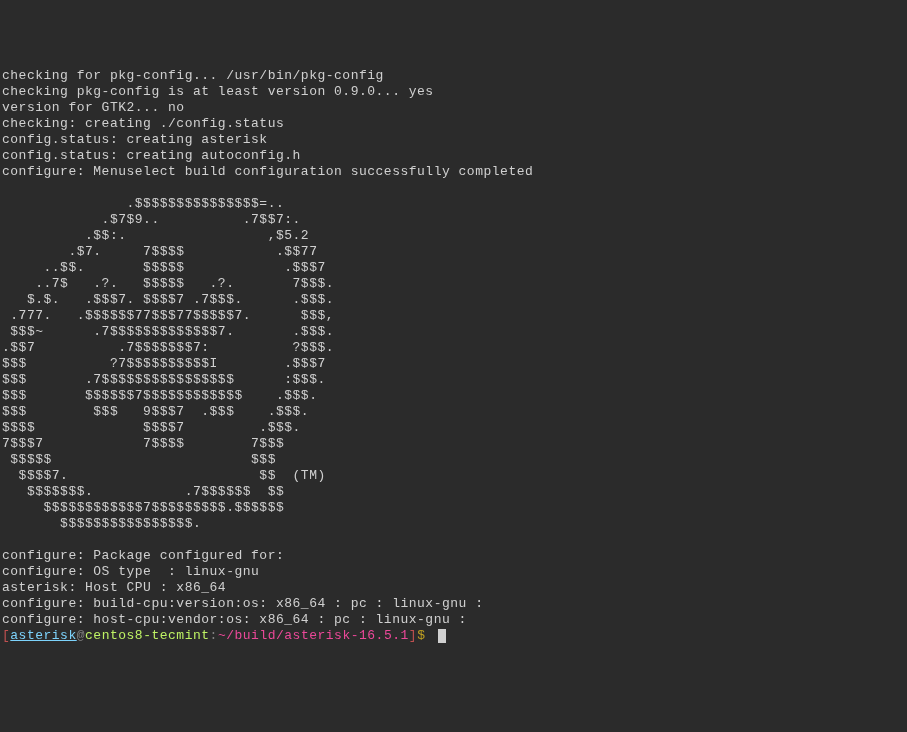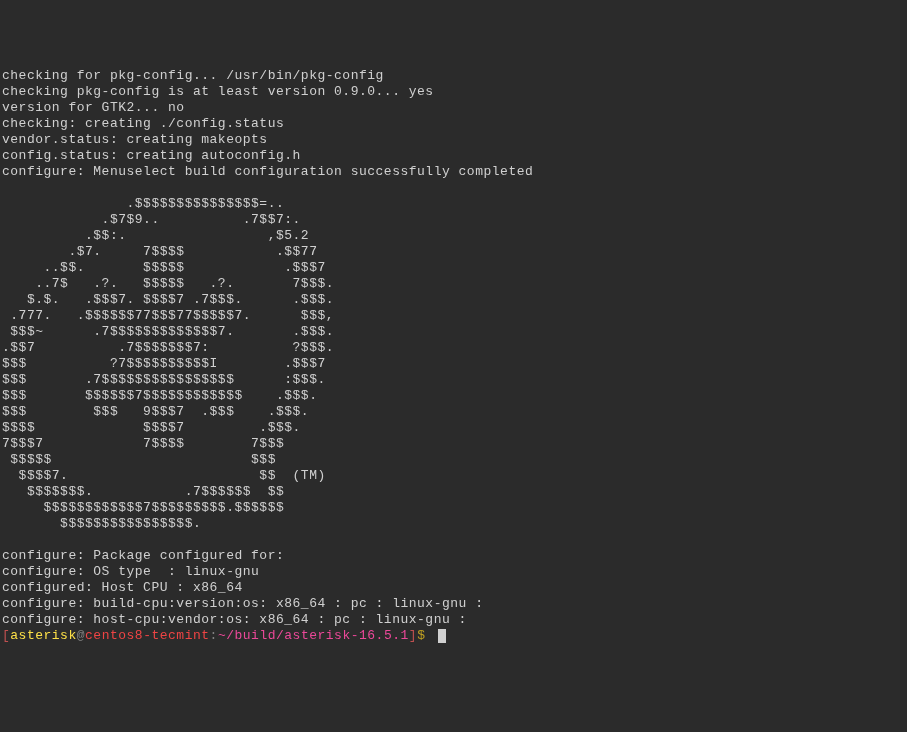--- a/index.html
+++ b/index.html
@@ -21,27 +21,28 @@
       overflow: hidden;
     }
     .terminal-line {
       color: #d0d0d0;
       text-align: right;
     }
     .prompt-bracket {
       color: #c05050;
     }
     .prompt-user {
-      color: #fde047;
+      color: #7dd3fc;
+      text-decoration: underline;
     }
     .prompt-at {
       color: #808080;
     }
     .prompt-host {
-      color: #ef4444;
+      color: #bef264;
     }
     .prompt-colon {
       color: #808080;
     }
     .prompt-path {
       color: #ec4899;
     }
     .prompt-dollar {
       color: #c0a020;
     }
@@ -56,21 +57,21 @@
   </style>
 </head>
 <body>
 
 
 
 <div><span class="terminal-line">checking for pkg-config... /usr/bin/pkg-config</span>
 <span class="terminal-line">checking pkg-config is at least version 0.9.0... yes</span>
 <span class="terminal-line">version for GTK2... no</span>
 <span class="terminal-line">checking: creating ./config.status</span>
-<span class="terminal-line">vendor.status: creating makeopts</span>
+<span class="terminal-line">config.status: creating asterisk</span>
 <span class="terminal-line">config.status: creating autoconfig.h</span>
 <span class="terminal-line">configure: Menuselect build configuration successfully completed</span>
 <span class="terminal-line"></span>
 <span class="terminal-line">               .$$$$$$$$$$$$$$$=..      </span>
 <span class="terminal-line">            .$7$9..          .7$$7:.    </span>
 <span class="terminal-line">          .$$:.                 ,$5.2   </span>
 <span class="terminal-line">        .$7.     7$$$$           .$$77  </span>
 <span class="terminal-line">     ..$$.       $$$$$            .$$$7 </span>
 <span class="terminal-line">    ..7$   .?.   $$$$$   .?.       7$$$.</span>
 <span class="terminal-line">   $.$.   .$$$7. $$$$7 .7$$$.      .$$$.</span>
@@ -84,19 +85,19 @@
 <span class="terminal-line">$$$$             $$$$7         .$$$.    </span>
 <span class="terminal-line">7$$$7            7$$$$        7$$$      </span>
 <span class="terminal-line"> $$$$$                        $$$       </span>
 <span class="terminal-line">  $$$$7.                       $$  (TM)</span>
 <span class="terminal-line">   $$$$$$$.           .7$$$$$$  $$      </span>
 <span class="terminal-line">     $$$$$$$$$$$$7$$$$$$$$$.$$$$$$      </span>
 <span class="terminal-line">       $$$$$$$$$$$$$$$$.                </span>
 <span class="terminal-line"></span>
 <span class="terminal-line">configure: Package configured for:</span>
 <span class="terminal-line">configure: OS type  : linux-gnu</span>
-<span class="terminal-line">configured: Host CPU : x86_64</span>
+<span class="terminal-line">asterisk: Host CPU : x86_64</span>
 <span class="terminal-line">configure: build-cpu:version:os: x86_64 : pc : linux-gnu :</span>
 <span class="terminal-line">configure: host-cpu:vendor:os: x86_64 : pc : linux-gnu :</span>
 <span><span class="prompt-bracket">[</span><span class="prompt-user">asterisk</span><span class="prompt-at">@</span><span class="prompt-host">centos8-tecmint</span><span class="prompt-colon">:</span><span class="prompt-path">~/build/asterisk-16.5.1</span><span class="prompt-bracket">]</span><span class="prompt-dollar">$ </span><span class="cursor"></span></span></div>
 
 
 
 
 </body></html>

